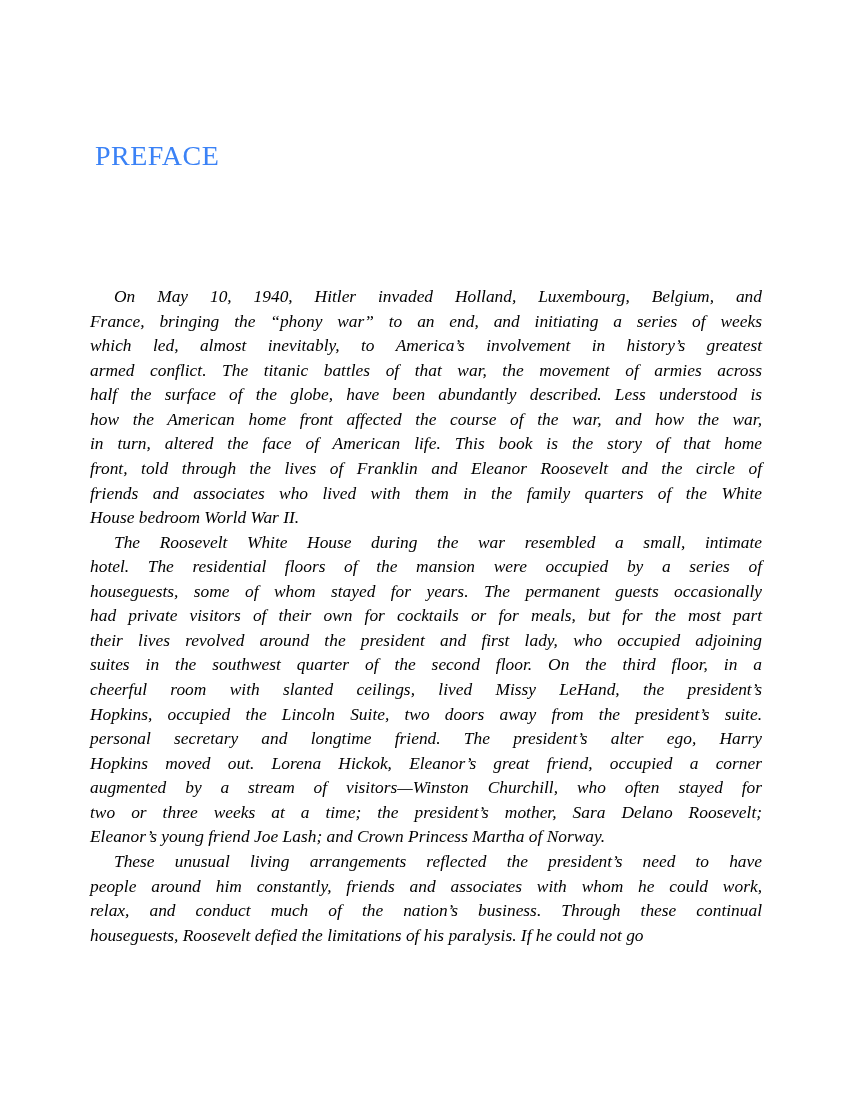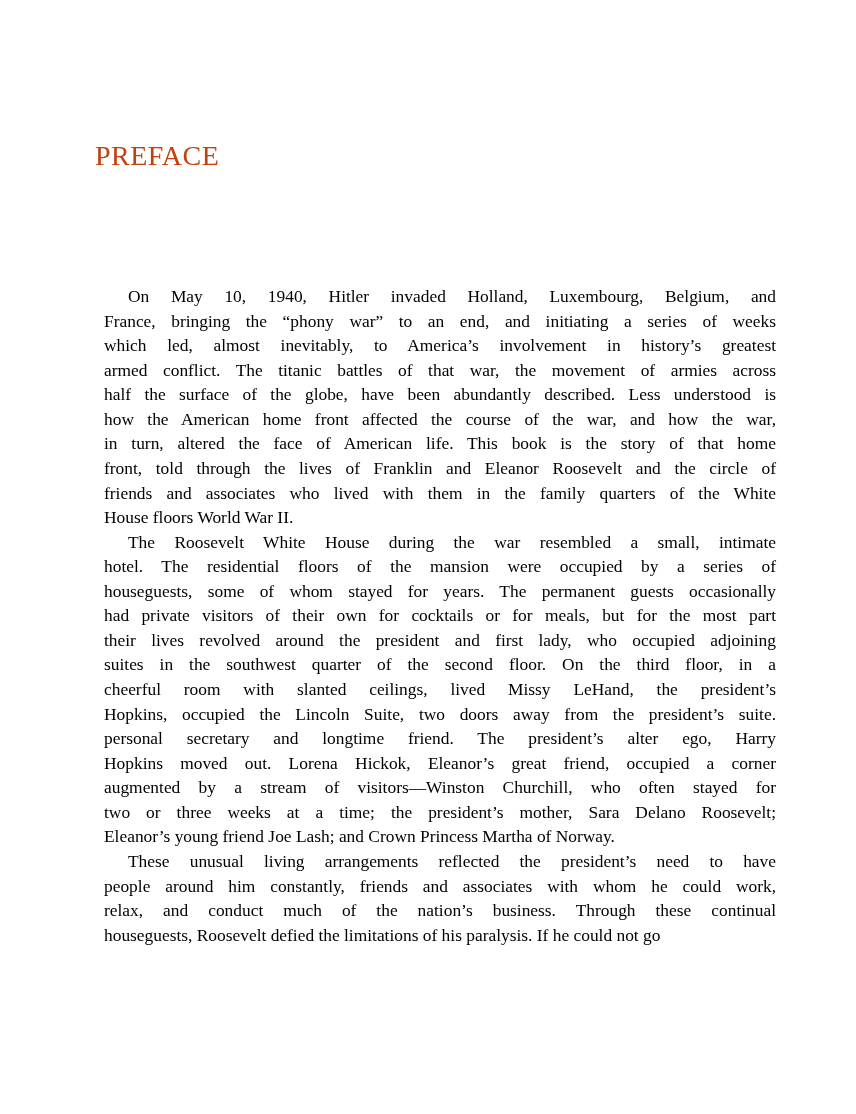--- a/index.html
+++ b/index.html
@@ -18,28 +18,29 @@
   }
   .heading {
     position: absolute;
     left: 95px;
     top: 141px;
     margin: 0;
     font-size: 28px;
     font-weight: 400;
     letter-spacing: 0.5px;
     line-height: 30px;
-    color: #c2410c;
+    color: #3b82f6;
   }
   .body-text {
     position: absolute;
-    left: 104px;
+    left: 90px;
     top: 284px;
     width: 672px;
     font-size: 17.4px;
+    font-style: italic;
   }
   .para {
     margin: 0;
     padding: 0;
   }
   .line {
     height: 24.57px;
     line-height: 24.57px;
     text-align: justify;
     text-align-last: justify;
@@ -62,21 +63,21 @@
       <div class="para">
         <div class="line first">On May 10, 1940, Hitler invaded Holland, Luxembourg, Belgium, and</div>
         <div class="line">France, bringing the “phony war” to an end, and initiating a series of weeks</div>
         <div class="line">which led, almost inevitably, to America’s involvement in history’s greatest</div>
         <div class="line">armed conflict. The titanic battles of that war, the movement of armies across</div>
         <div class="line">half the surface of the globe, have been abundantly described. Less understood is</div>
         <div class="line">how the American home front affected the course of the war, and how the war,</div>
         <div class="line">in turn, altered the face of American life. This book is the story of that home</div>
         <div class="line">front, told through the lives of Franklin and Eleanor Roosevelt and the circle of</div>
         <div class="line">friends and associates who lived with them in the family quarters of the White</div>
-        <div class="line last">House floors World War II.</div>
+        <div class="line last">House bedroom World War II.</div>
       </div>
       <div class="para">
         <div class="line first">The Roosevelt White House during the war resembled a small, intimate</div>
         <div class="line">hotel. The residential floors of the mansion were occupied by a series of</div>
         <div class="line">houseguests, some of whom stayed for years. The permanent guests occasionally</div>
         <div class="line">had private visitors of their own for cocktails or for meals, but for the most part</div>
         <div class="line">their lives revolved around the president and first lady, who occupied adjoining</div>
         <div class="line">suites in the southwest quarter of the second floor. On the third floor, in a</div>
         <div class="line">cheerful room with slanted ceilings, lived Missy LeHand, the president’s</div>
         <div class="line">Hopkins, occupied the Lincoln Suite, two doors away from the president’s suite.</div>

